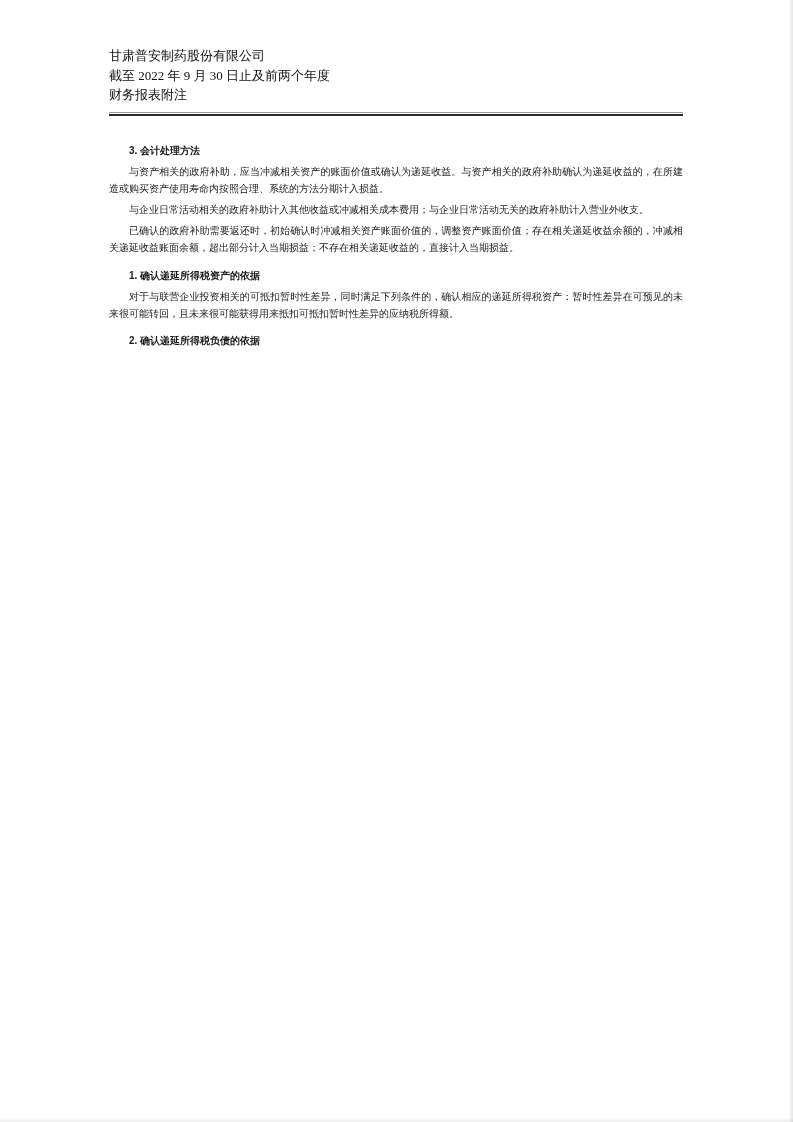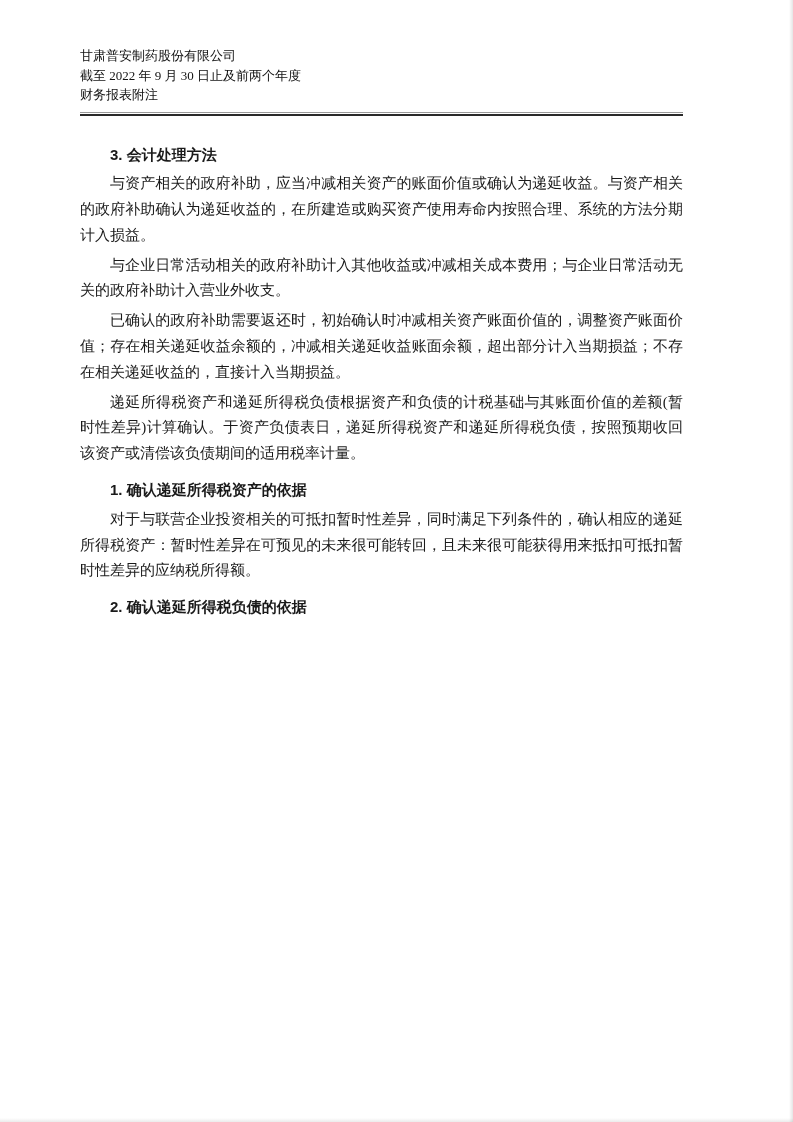--- a/index.html
+++ b/index.html
@@ -6,21 +6,21 @@
     margin: 0;
     padding: 0;
     background: #ffffff;
   }
   .page {
     position: relative;
     width: 793px;
     height: 1122px;
     background: #ffffff;
     box-sizing: border-box;
-    padding: 46px 110px 0 80px;
+    padding: 46px 110px 0 109px;
     font-family: "Liberation Serif", "DejaVu Serif", serif;
     color: #1a1a1a;
     overflow: hidden;
   }
   
   .edge-shadow-right {
     position: absolute;
     top: 0; right: 0;
     width: 4px; height: 100%;
     background: linear-gradient(to right, rgba(255,255,255,0), rgba(0,0,0,0.10));
@@ -39,21 +39,21 @@
   .doc-header div { white-space: nowrap; }
   .header-rule {
     border: none;
     border-top: 1px solid #9a9a9a;
     border-bottom: 2px solid #2a2a2a;
     height: 1px;
     margin: 7px 0 0 0;
   }
   .content {
     margin-top: 26px;
-    font-size: 15px;
+    font-size: 10px;
     line-height: 1.72;
     text-align: justify;
   }
   .content p {
     margin: 4px 0;
     text-indent: 2em;
   }
   .content .h-num {
     font-weight: bold;
     font-family: "Liberation Sans", "DejaVu Sans", sans-serif;
@@ -90,21 +90,20 @@
     <div>财务报表附注</div>
   </div>
 
   <hr class="header-rule">
 
   <div class="content">
     <p class="h-num">3. 会计处理方法</p>
     <p>与资产相关的政府补助，应当冲减相关资产的账面价值或确认为递延收益。与资产相关的政府补助确认为递延收益的，在所建造或购买资产使用寿命内按照合理、系统的方法分期计入损益。</p>
     <p>与企业日常活动相关的政府补助计入其他收益或冲减相关成本费用；与企业日常活动无关的政府补助计入营业外收支。</p>
     <p>已确认的政府补助需要返还时，初始确认时冲减相关资产账面价值的，调整资产账面价值；存在相关递延收益余额的，冲减相关递延收益账面余额，超出部分计入当期损益；不存在相关递延收益的，直接计入当期损益。</p>
-    <p>递延所得税资产和递延所得税负债根据资产和负债的计税基础与其账面价值的差额(暂时性差异)计算确认。于资产负债表日，递延所得税资产和递延所得税负债，按照预期收回该资产或清偿该负债期间的适用税率计量。</p>
     <p class="h-num">1. 确认递延所得税资产的依据</p>
     <p>对于与联营企业投资相关的可抵扣暂时性差异，同时满足下列条件的，确认相应的递延所得税资产：暂时性差异在可预见的未来很可能转回，且未来很可能获得用来抵扣可抵扣暂时性差异的应纳税所得额。</p>
     <p class="h-num">2. 确认递延所得税负债的依据</p>
   </div>
 
 
   <div class="edge-shadow-right"></div>
   <div class="edge-shadow-bottom"></div>
 
 </div>

